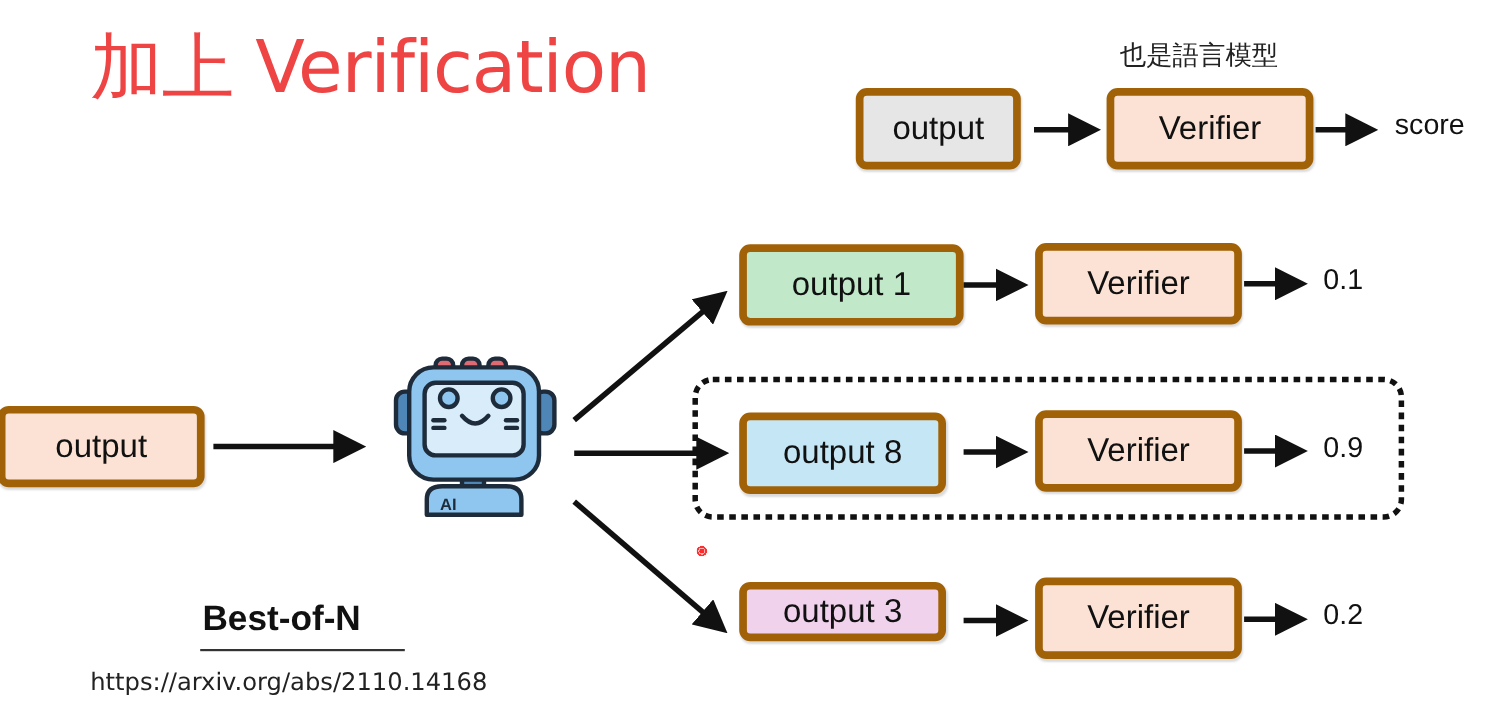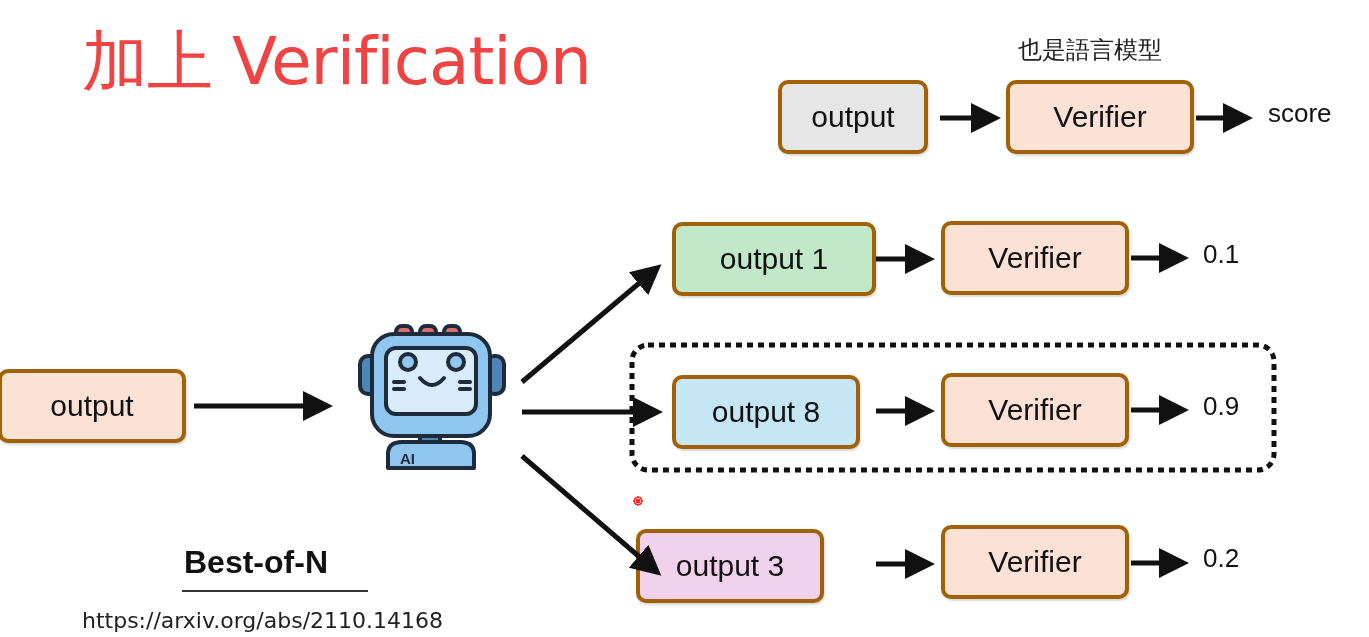--- a/index.html
+++ b/index.html
@@ -1,21 +1,21 @@
 <!DOCTYPE html>
 <html><head>
 <meta charset="utf-8">
 <style>
   html, body { margin:0; padding:0; background:#ffffff; }
   body { width:1369px; height:637px; position:relative; overflow:hidden;
          font-family:"Liberation Sans", "DejaVu Sans", sans-serif; color:#111; }
   .abs { position:absolute; }
   .title { left:82px; top:22px; font-size:66px; font-family:"DejaVu Sans", sans-serif; font-weight:normal; letter-spacing:-1px; color:#ef4444; line-height:80px; white-space:nowrap; }
   .subtitle { left:1018px; top:34px; font-size:24px; color:#222; font-family:"DejaVu Sans", sans-serif; white-space:nowrap; }
-  .box { position:absolute; border:4px solid #a16207; border-radius:10px; box-sizing:border-box;
+  .box { position:absolute; border:7px solid #a16207; border-radius:10px; box-sizing:border-box;
          display:flex; align-items:center; justify-content:center; font-size:30px; color:#111;
          box-shadow: 1px 2px 2px rgba(0,0,0,0.15); }
   .score { position:absolute; font-size:26px; color:#111; white-space:nowrap; }
   .best { left:184px; top:544px; font-size:32px; font-weight:bold; color:#111; white-space:nowrap; }
   .best-underline { left:182px; top:590px; width:186px; height:2px; background:#333; }
   .url { left:82px; top:608px; font-size:22px; color:#222; white-space:nowrap; font-family:"DejaVu Sans", sans-serif; }
   svg.overlay { position:absolute; left:0; top:0; }
   .laser { left:633px; top:496px; width:10px; height:10px; border-radius:50%;
            background:radial-gradient(circle, #ff2a2a 0 30%, #ffb0b0 31% 45%, #ff3030 46% 65%, rgba(255,120,120,0.25) 66% 100%); }
 </style>
@@ -46,21 +46,21 @@
 <div class="score" style="left:1203px;top:239px;">0.1</div>
 
 <div class="box" style="left:672px;top:375px;width:188px;height:74px;background:#c4e6f5;">
   <span>output 8</span>
 </div>
 <div class="box" style="left:941px;top:373px;width:188px;height:74px;background:#fbe2d4;">
   <span>Verifier</span>
 </div>
 <div class="score" style="left:1203px;top:391px;">0.9</div>
 
-<div class="box" style="left:636px;top:529px;width:188px;height:74px;background:#f1d2ec;">
+<div class="box" style="left:672px;top:529px;width:188px;height:54px;background:#f1d2ec;">
   <span>output 3</span>
 </div>
 <div class="box" style="left:941px;top:525px;width:188px;height:74px;background:#fbe2d4;">
   <span>Verifier</span>
 </div>
 <div class="score" style="left:1203px;top:543px;">0.2</div>
 
 <svg class="overlay" width="1369" height="637" viewBox="0 0 1369 637">
   <defs>
     <marker id="ah" markerWidth="6" markerHeight="6" refX="3" refY="3" orient="auto" markerUnits="strokeWidth">

